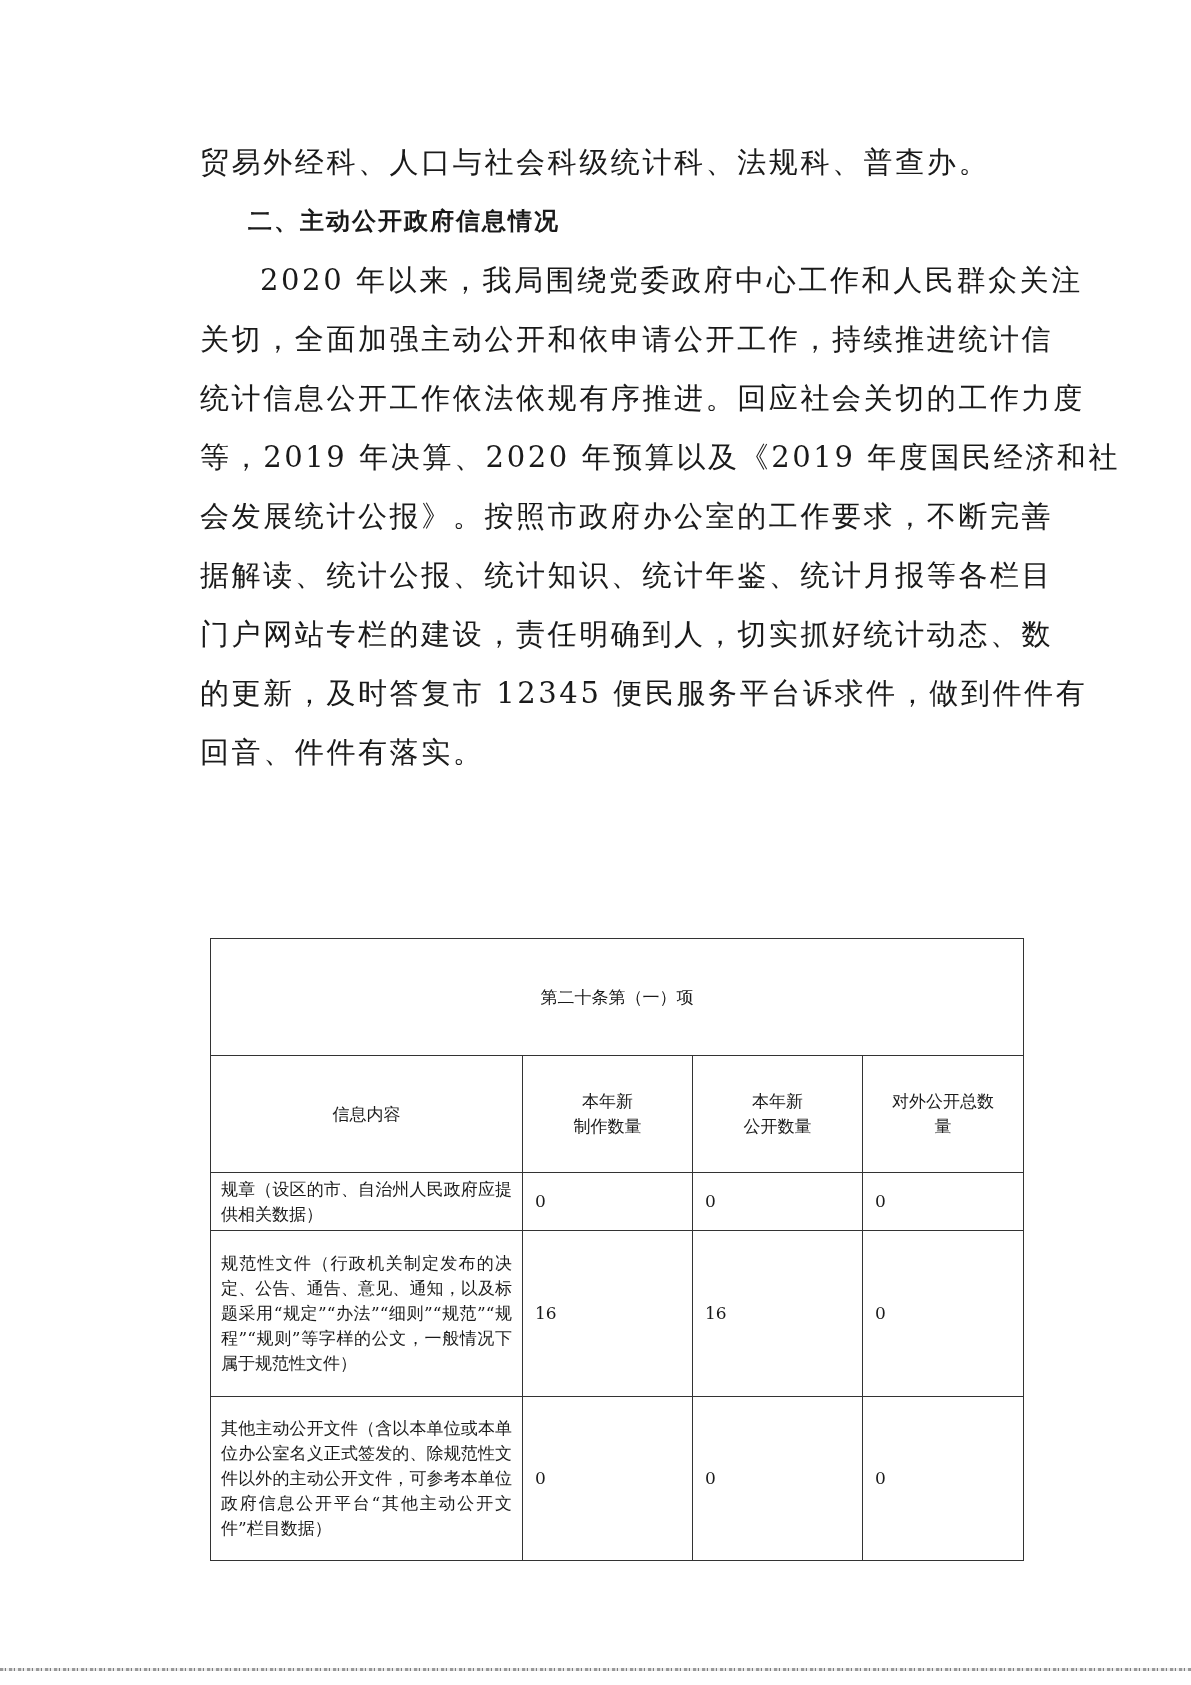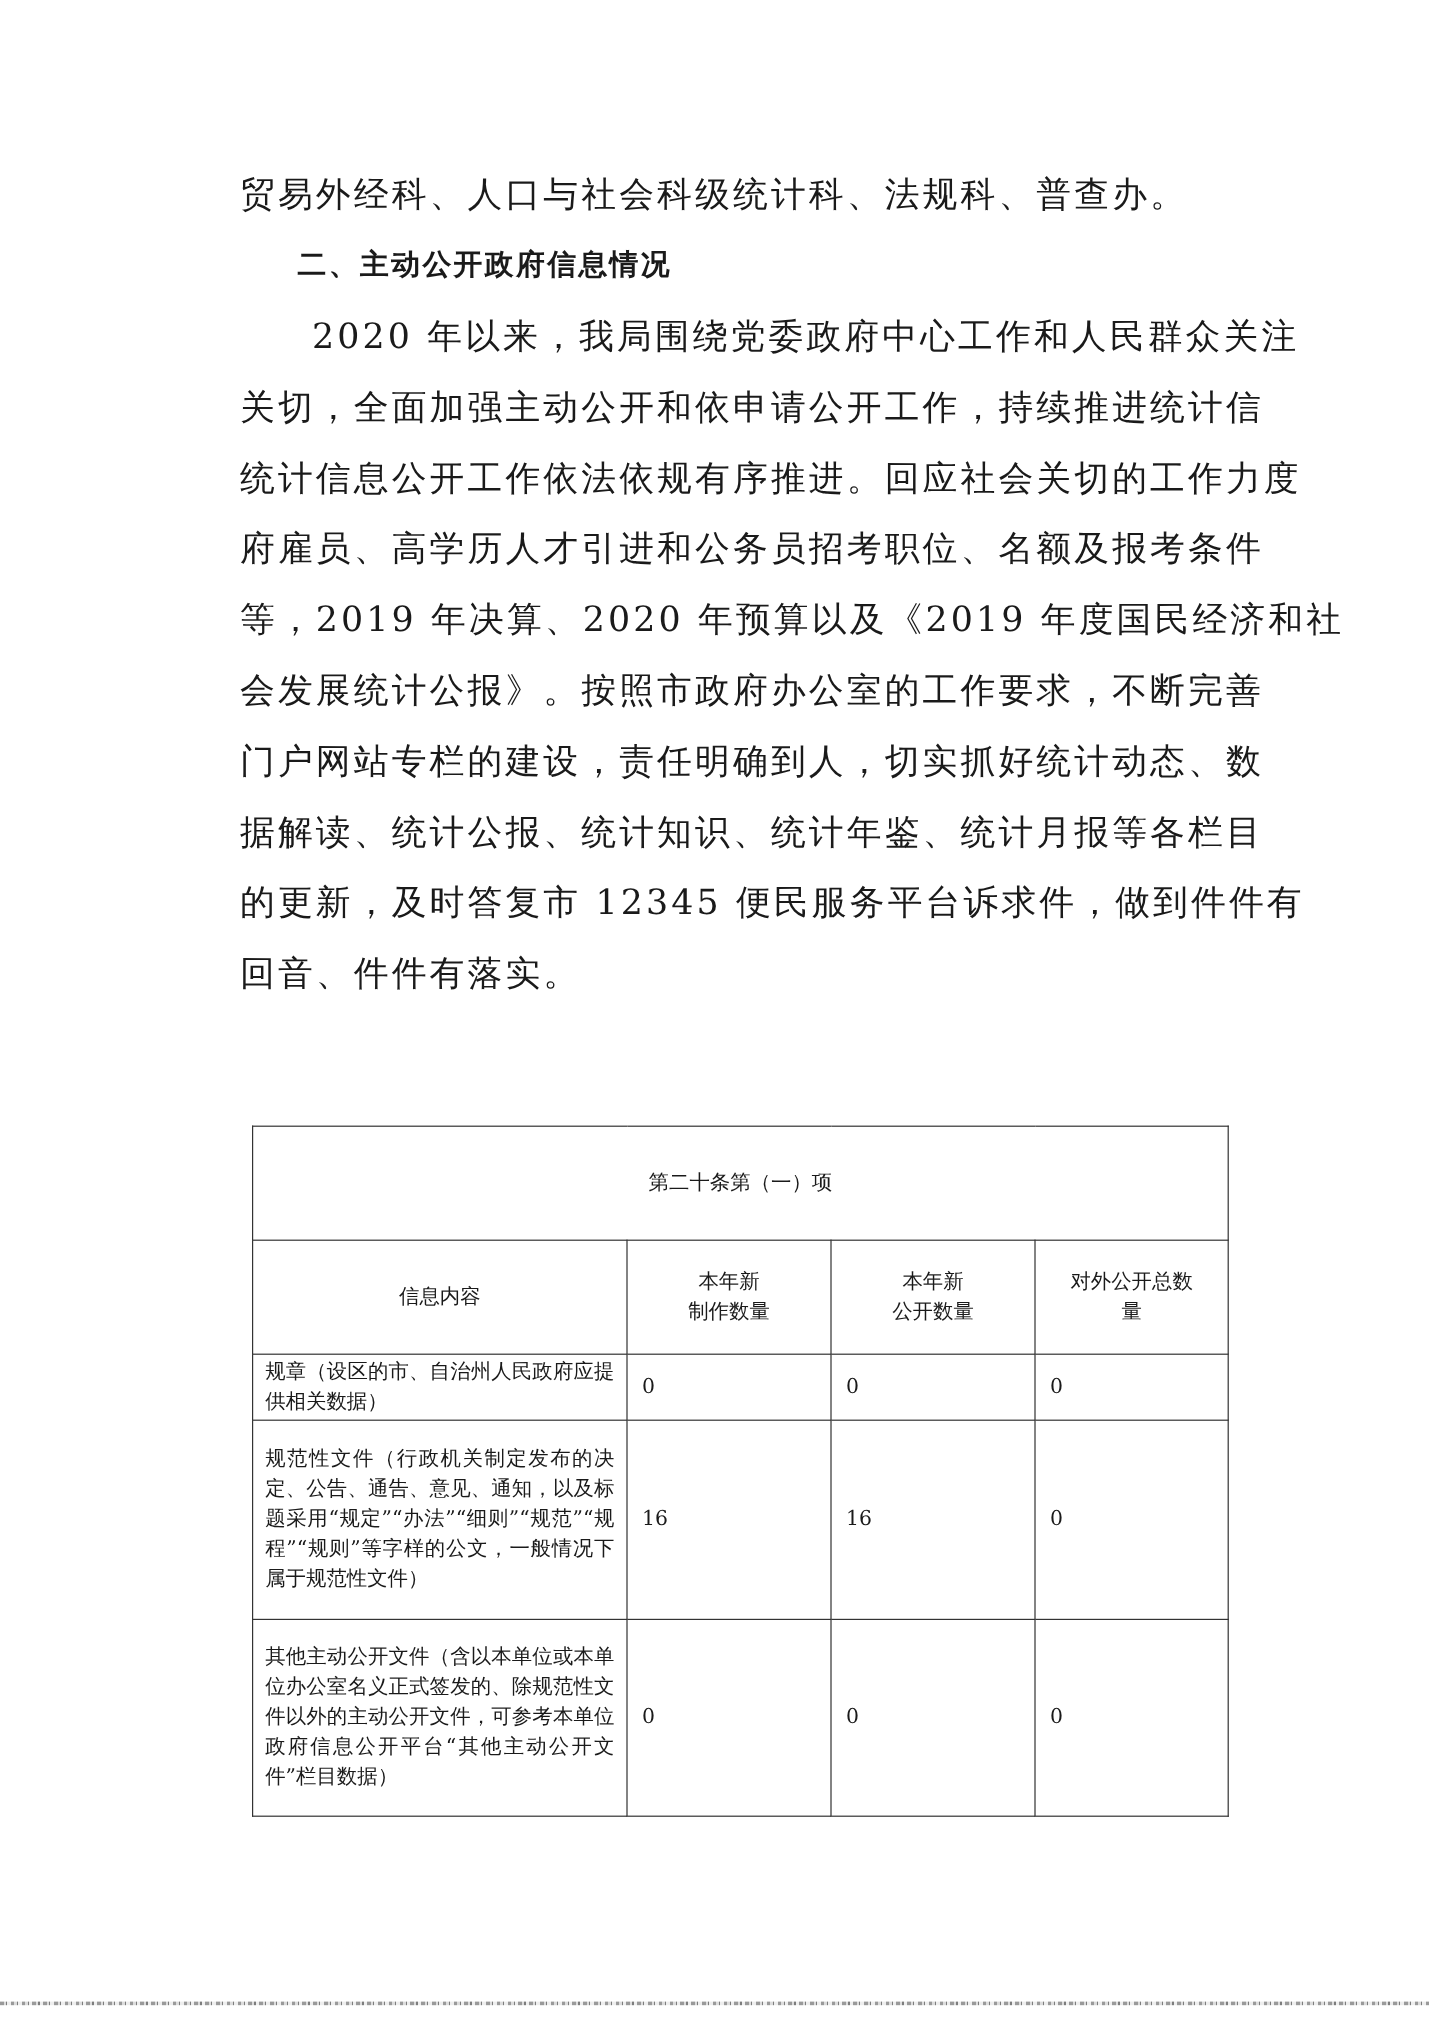--- a/index.html
+++ b/index.html
@@ -22,21 +22,21 @@
   #p1 { top: 251px; }
   .indent { padding-left: 60px; }
 
   table.info {
     position: absolute; left: 210px; top: 938px; width: 813px;
     border-collapse: collapse; table-layout: fixed;
     font-family: "DejaVu Serif", "Liberation Serif", serif;
     font-size: 17px; color: #1a1a1a;
   }
   table.info td {
-    border: 1.6px solid #333; padding: 5px 8px; vertical-align: middle;
+    border: 1.6px solid #333; padding: 16px 8px; vertical-align: middle;
     line-height: 25px;
   }
   table.info td.title { height: 84px; text-align: center; font-size: 17px; }
   table.info tr.hdr td { height: 84px; text-align: center; }
   table.info td.desc { text-align: justify; padding: 2px 10px; }
   table.info td.num { text-align: left; padding-left: 12px; }
   col.c1 { width: 312px; }
   col.c2 { width: 170px; }
   col.c3 { width: 170px; }
   col.c4 { width: 161px; }
@@ -52,25 +52,24 @@
 <div class="para" id="p0">
   <span class="line">贸易外经科、人口与社会科级统计科、法规科、普查办。</span>
 </div>
 
 <div id="heading">二、主动公开政府信息情况</div>
 
 <div class="para" id="p1">
   <span class="line indent">2020 年以来，我局围绕党委政府中心工作和人民群众关注</span>
   <span class="line">关切，全面加强主动公开和依申请公开工作，持续推进统计信</span>
   <span class="line">统计信息公开工作依法依规有序推进。回应社会关切的工作力度</span>
-  <span class="line">府雇员、高学历人才引进和公务员招考职位、名额及报考条件</span>
   <span class="line">等，2019 年决算、2020 年预算以及《2019 年度国民经济和社</span>
   <span class="line">会发展统计公报》。按照市政府办公室的工作要求，不断完善</span>
+  <span class="line">据解读、统计公报、统计知识、统计年鉴、统计月报等各栏目</span>
   <span class="line">门户网站专栏的建设，责任明确到人，切实抓好统计动态、数</span>
-  <span class="line">据解读、统计公报、统计知识、统计年鉴、统计月报等各栏目</span>
   <span class="line">的更新，及时答复市 12345 便民服务平台诉求件，做到件件有</span>
   <span class="line">回音、件件有落实。</span>
 </div>
 
 <table class="info">
   <colgroup>
       <col class="c1">
       <col class="c2">
       <col class="c3">
       <col class="c4">

